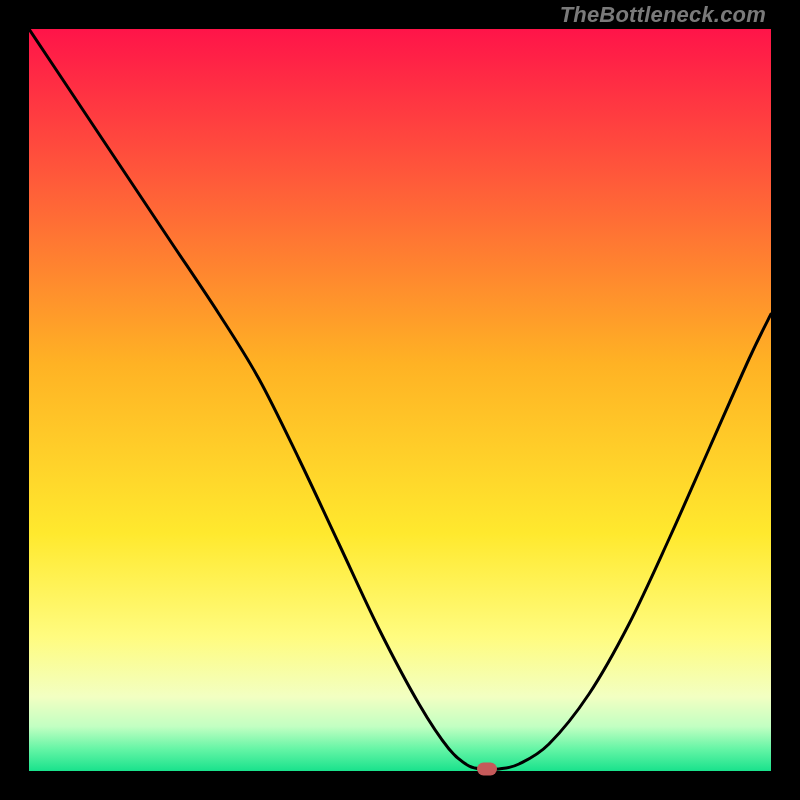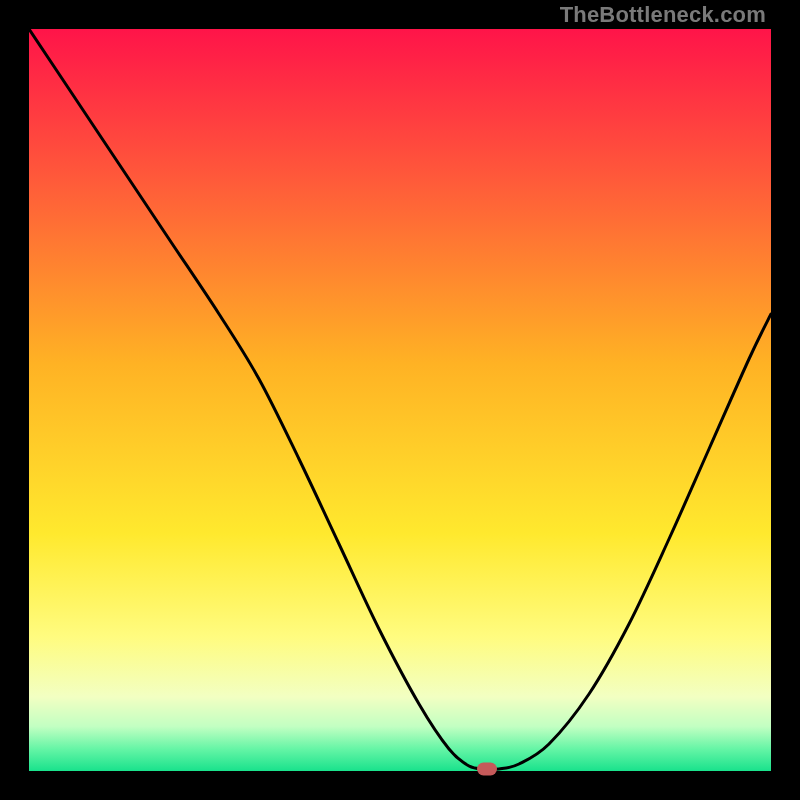--- a/index.html
+++ b/index.html
@@ -9,20 +9,21 @@
     height: 800px;
     overflow: hidden;
     background: #000;
     font-family: Arial, Helvetica, sans-serif;
   }
   .frame {
     position: relative;
     width: 780px;
     height: 800px;
     background: #000;
+    font-style: italic;
   }
   .watermark {
     position: absolute;
     top: 2px;
     right: 14px;
     color: #7a7a7a;
     font-size: 22px;
     font-weight: 600;
     letter-spacing: 0.2px;
   }

